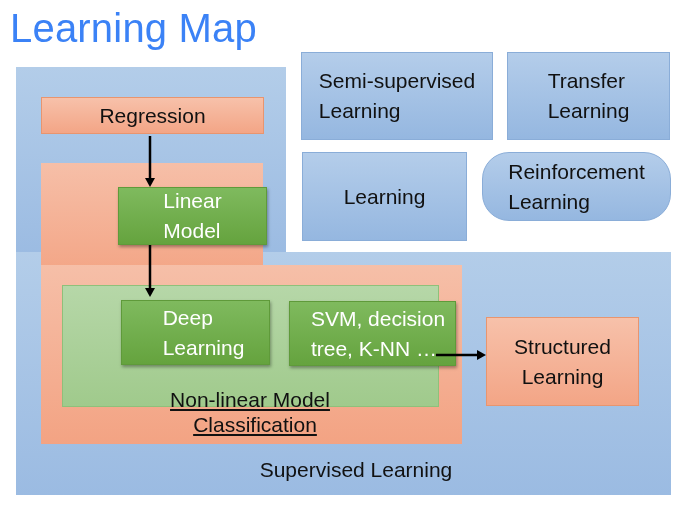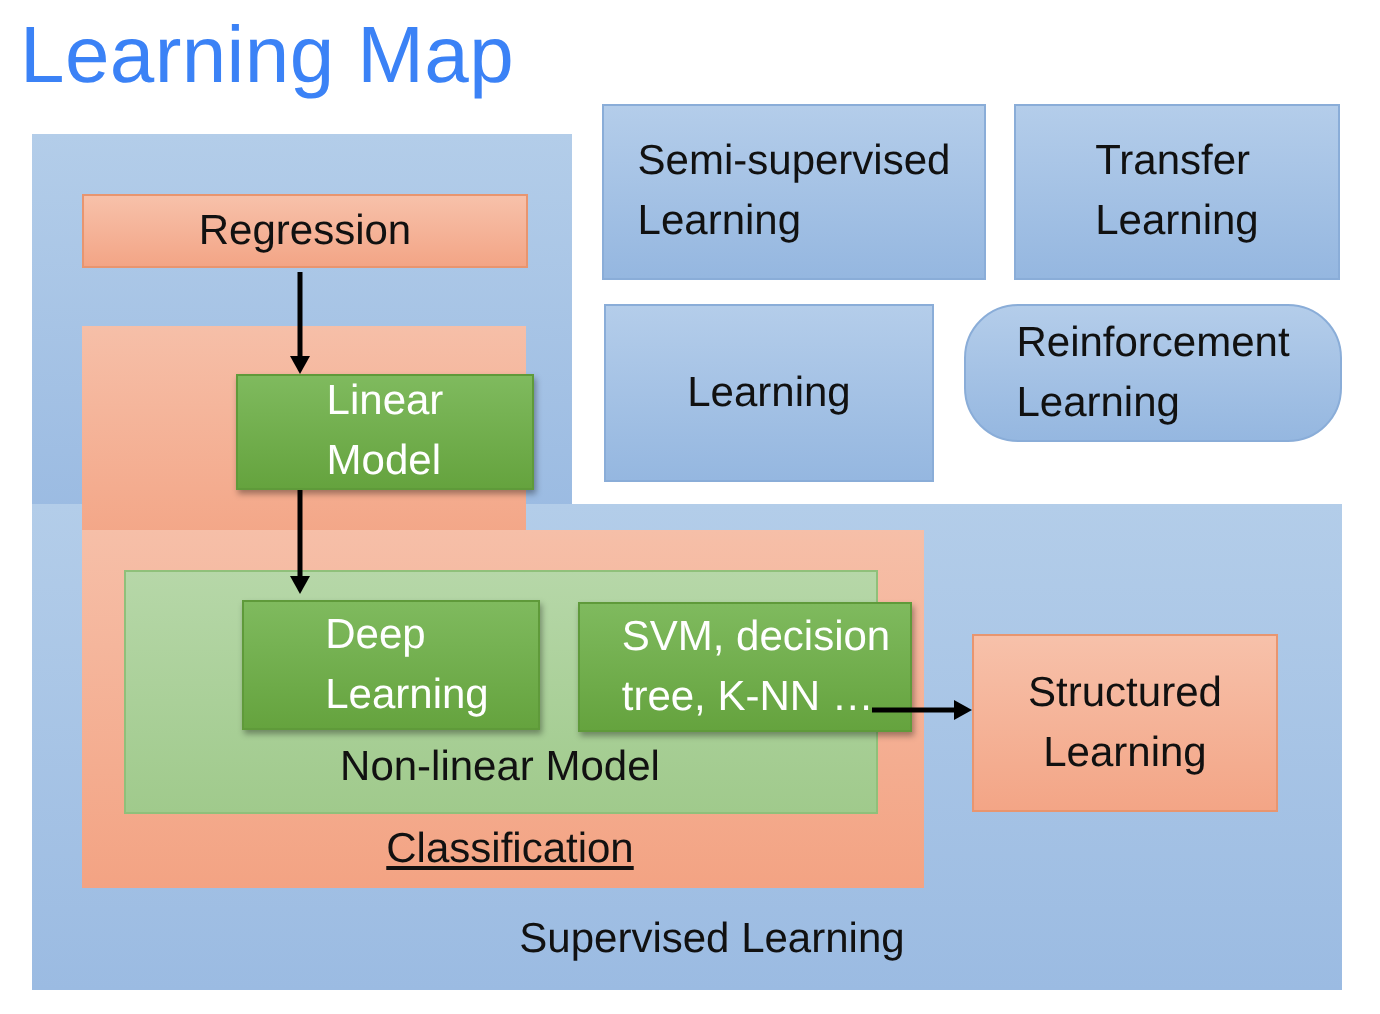--- a/index.html
+++ b/index.html
@@ -40,21 +40,21 @@
 <div class="abs label" style="left:140px;top:413px;width:230px;text-decoration:underline;">Classification</div>
 
 <div class="abs greenbox" style="left:76px;top:187px;width:149px;height:58px;">
   <div>
     <div>Linear</div>
     <div>Model</div>
   </div>
 </div>
 
 <div class="abs lightgreen" style="left:62px;top:285px;width:377px;height:122px;"></div>
-<div class="abs label" style="left:120px;top:372px;width:260px;">Non-linear Model</div>
+<div class="abs label" style="left:120px;top:388px;width:260px;text-decoration:underline;">Non-linear Model</div>
 
 <div class="abs greenbox" style="left:79px;top:300px;width:149px;height:65px;padding-left:16px;">
   <div>
     <div>Deep</div>
     <div>Learning</div>
   </div>
 </div>
 
 <div class="abs greenbox" style="left:247px;top:301px;width:167px;height:65px;padding-left:11px;">
   <div>

